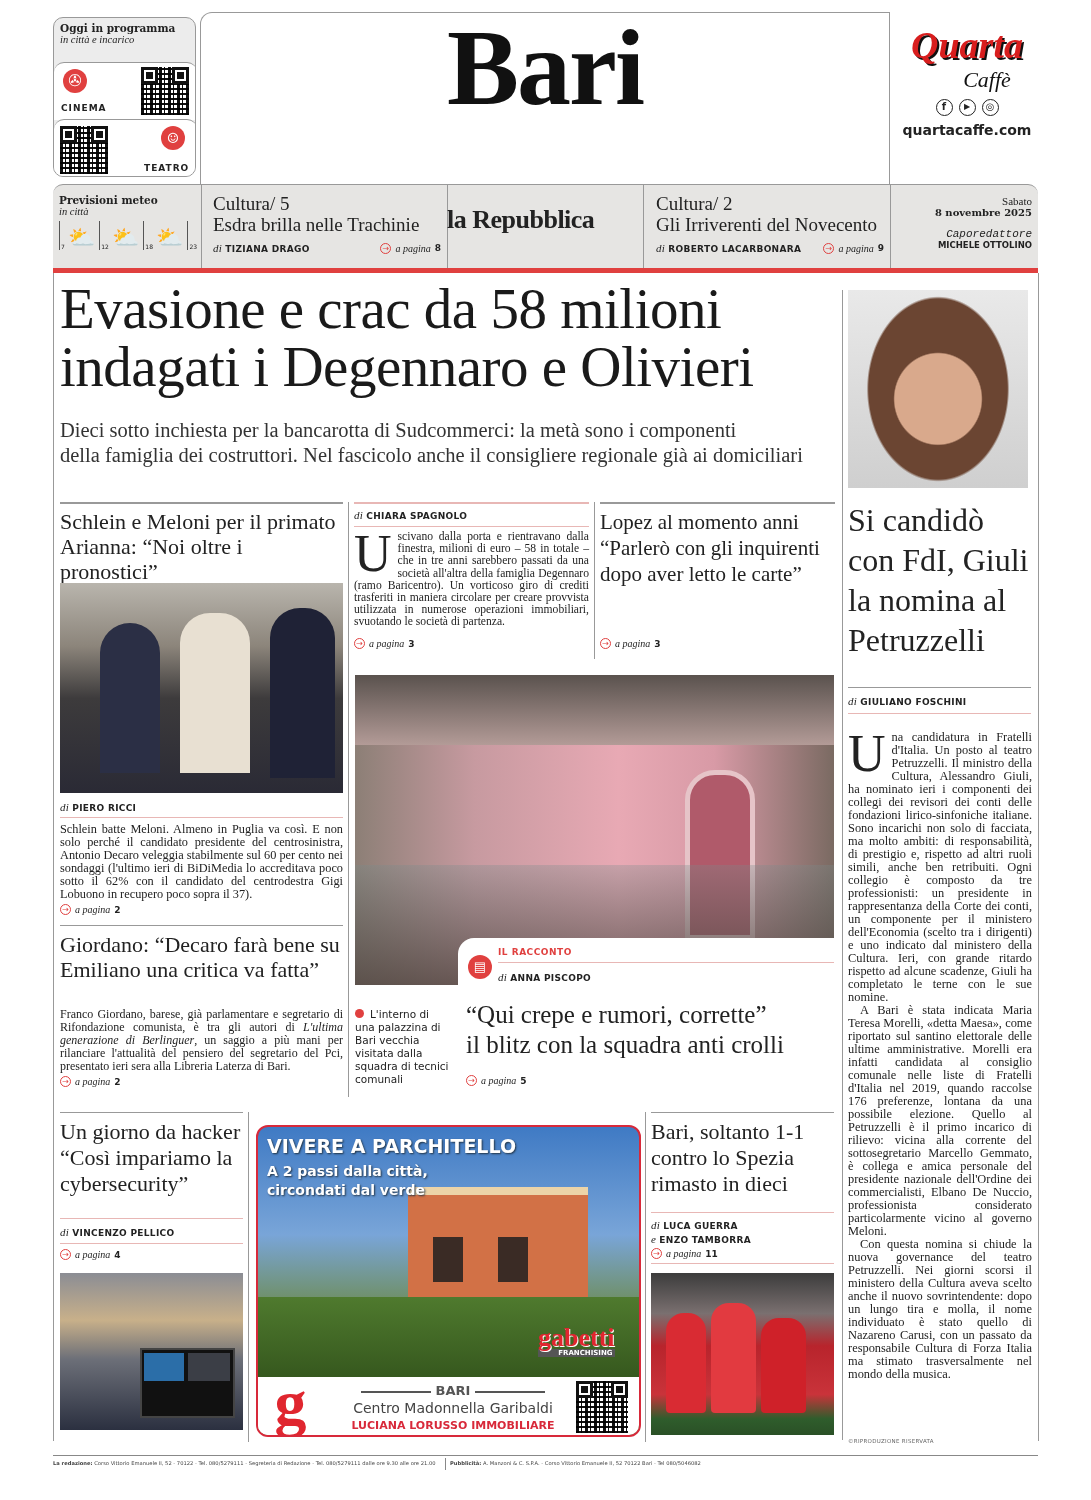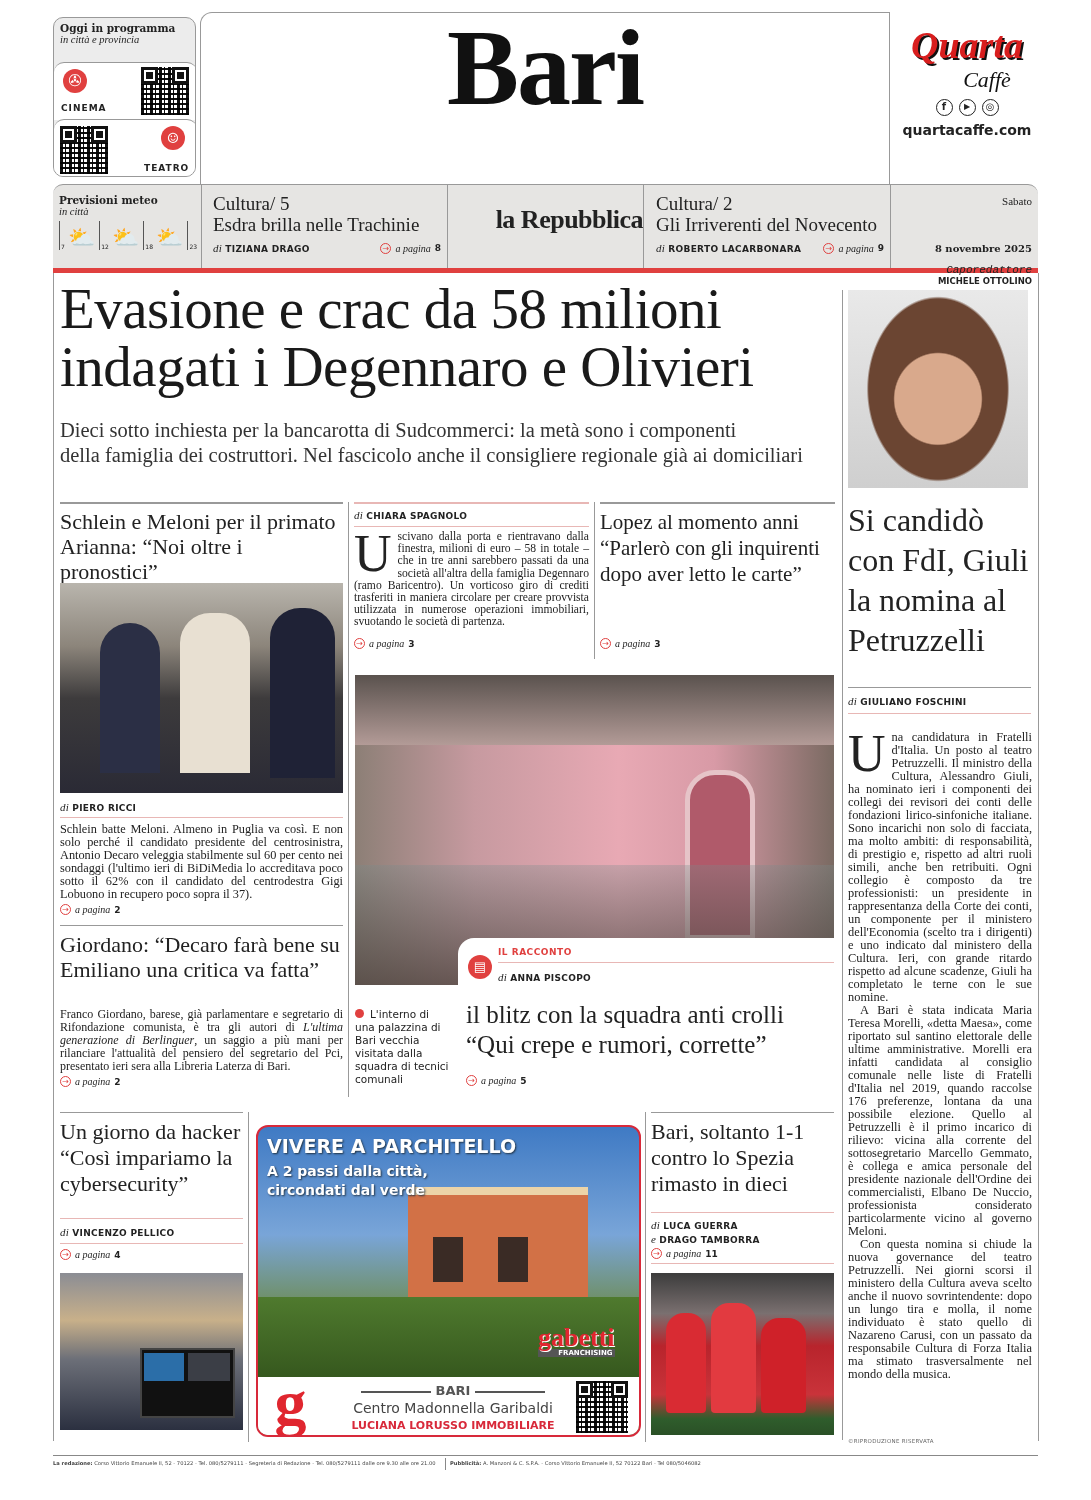--- a/index.html
+++ b/index.html
@@ -26,21 +26,21 @@
   .qr::before { left: 0; top: 0; }
   .qr::after { right: 0; top: 0; }
   .photo { overflow: hidden; }
 </style>
 </head>
 <body>
 
 <div class="abs" style="left:53px;top:17px;width:143px;height:160px;border:1px solid #999;border-radius:10px;background:#ececec;overflow:hidden;">
   <div class="abs" style="left:6px;top:4px;">
     <div style="font-family:'DejaVu Serif',serif;font-weight:bold;font-size:10.5px;">Oggi in programma</div>
-    <div style="font-family:'Liberation Serif',serif;font-style:italic;font-size:10.5px;">in città e provincia</div>
+    <div style="font-family:'Liberation Serif',serif;font-style:italic;font-size:10.5px;">in città e incarico</div>
   </div>
   <div class="abs" style="left:0;top:44px;width:143px;height:58px;background:#fff;border-top:1px solid #999;border-radius:10px 10px 0 0;">
     <div class="abs" style="left:9px;top:6px;width:24px;height:24px;border-radius:50%;background:#e0403f;color:#fff;text-align:center;font-size:16px;line-height:24px;">✇</div>
     <div class="abs sans" style="left:7px;top:40px;font-weight:bold;font-size:9px;letter-spacing:1px;">CINEMA</div>
     <div class="abs qr" style="left:87px;top:4px;width:48px;height:48px;"></div>
   </div>
   <div class="abs" style="left:0;top:101px;width:143px;height:59px;background:#fff;border-top:1px solid #999;border-radius:10px 10px 0 0;">
     <div class="abs qr" style="left:6px;top:6px;width:48px;height:48px;"></div>
     <div class="abs" style="left:107px;top:6px;width:24px;height:24px;border-radius:50%;background:#e0403f;color:#fff;text-align:center;font-size:14px;line-height:24px;">☺</div>
     <div class="abs sans" style="left:90px;top:43px;font-weight:bold;font-size:9px;letter-spacing:1px;">TEATRO</div>
@@ -88,40 +88,40 @@
     <span class="byline"><i>di</i> <b>TIZIANA DRAGO</b></span>
     <span class="pageref">
         <span class="arrow">→</span>
         <i>a pagina</i>
         <b>8</b>
       </span>
   </div>
 </div>
 <div class="abs" style="left:447px;top:185px;height:83px;border-left:1px solid #999;"></div>
 
-<div class="abs" style="left:447px;top:205px;width:196px;text-align:right;font-family:'Liberation Serif',serif;font-weight:bold;font-size:26px;letter-spacing:-0.5px;">la Repubblica</div>
+<div class="abs" style="left:447px;top:205px;width:196px;text-align:left;font-family:'Liberation Serif',serif;font-weight:bold;font-size:26px;letter-spacing:-0.5px;">la Repubblica</div>
 <div class="abs" style="left:643px;top:185px;height:83px;border-left:1px solid #999;"></div>
 
 <div class="abs" style="left:656px;top:193px;width:228px;">
   <div class="hd" style="font-size:19px;line-height:21px;">Cultura/ 2</div>
   <div class="hd" style="font-size:19px;line-height:21px;">Gli Irriverenti del Novecento</div>
   <div style="display:flex;justify-content:space-between;margin-top:7px;">
     <span class="byline"><i>di</i> <b>ROBERTO LACARBONARA</b></span>
     <span class="pageref">
         <span class="arrow">→</span>
         <i>a pagina</i>
         <b>9</b>
       </span>
   </div>
 </div>
 <div class="abs" style="left:890px;top:185px;height:83px;border-left:1px solid #999;"></div>
 
 <div class="abs" style="left:895px;top:195px;width:137px;text-align:right;">
   <div style="font-family:'Liberation Serif',serif;font-size:11px;">Sabato</div>
-  <div style="font-weight:bold;font-size:10px;margin-top:36px;">8 novembre 2025</div>
+  <div style="font-weight:bold;font-size:10px;">8 novembre 2025</div>
   <div style="font-family:Liberation Mono, monospace;font-style:italic;font-size:11px;margin-top:10px;">Caporedattore</div>
   <div class="sans" style="font-weight:bold;font-size:8.5px;">MICHELE OTTOLINO</div>
 </div>
 
 <div class="abs" style="left:53px;top:273px;height:1168px;border-left:1px solid #999;"></div>
 <div class="abs" style="left:1038px;top:273px;height:1168px;border-left:1px solid #999;"></div>
 
 <div class="abs" style="left:60px;top:280px;width:780px;">
   <div class="hd" style="font-size:57px;line-height:58px;letter-spacing:-0.5px;color:#1a1a1a;">Evasione e crac da 58 milioni</div>
   <div class="hd" style="font-size:57px;line-height:58px;letter-spacing:-0.5px;color:#1a1a1a;">indagati i Degennaro e Olivieri</div>
@@ -186,22 +186,22 @@
   <div class="abs" style="left:0;top:190px;width:479px;height:120px;background:linear-gradient(180deg,rgba(120,140,140,.3),rgba(80,70,65,.8));"></div>
 </div>
 <div class="abs" style="left:458px;top:938px;width:376px;height:50px;background:#fff;border-radius:16px 0 0 0;"></div>
 <div class="abs" style="left:468px;top:955px;width:24px;height:24px;border-radius:50%;background:#e0403f;color:#fff;font-size:13px;text-align:center;line-height:24px;font-family:'DejaVu Sans',sans-serif;">▤</div>
 <div class="abs sans" style="left:498px;top:947px;font-weight:bold;font-size:9px;letter-spacing:.5px;color:#e0403f;">IL RACCONTO</div>
 <div class="abs rule-pink" style="left:498px;top:962px;width:336px;"></div>
 <div class="abs byline" style="left:498px;top:971px;"><i>di</i> <b>ANNA PISCOPO</b></div>
 
 <div class="abs" style="left:355px;top:1008px;width:95px;font-family:'DejaVu Sans',sans-serif;font-size:10.5px;line-height:13px;"><span style="display:inline-block;width:9px;height:9px;border-radius:50%;background:#e0403f;margin-right:6px;"></span><span>L'interno di una palazzina di Bari vecchia visitata dalla squadra di tecnici comunali</span></div>
 <div class="abs hd" style="left:466px;top:1000px;width:370px;font-size:25px;line-height:30px;">
+  <div>“Qui crepe e rumori, corrette”</div>
   <div>il blitz con la squadra anti crolli</div>
-  <div>“Qui crepe e rumori, corrette”</div>
 </div>
 <div class="abs pageref" style="left:466px;top:1075px;">
     <span class="arrow">→</span>
     <i>a pagina</i>
     <b>5</b>
   </div>
 
 <div class="abs" style="left:842px;top:290px;height:1150px;border-left:1px solid #999;"></div>
 <div class="abs hd" style="left:848px;top:500px;width:185px;font-size:32px;line-height:40px;">Si candidò con FdI, Giuli la nomina al Petruzzelli</div>
 <div class="abs rule-grey" style="left:848px;top:687px;width:183px;border-top-width:1px;"></div>
@@ -254,21 +254,21 @@
   <div class="abs qr" style="left:318px;top:254px;width:52px;height:52px;"></div>
 </div>
 
 <div class="abs" style="left:645px;top:1112px;height:330px;border-left:1px solid #999;"></div>
 
 <div class="abs rule-grey" style="left:651px;top:1112px;width:183px;border-top-width:1px;"></div>
 <div class="abs hd" style="left:651px;top:1119px;width:170px;font-size:22px;line-height:26px;">Bari, soltanto 1-1 contro lo Spezia rimasto in dieci</div>
 <div class="abs rule-pink" style="left:651px;top:1212px;width:183px;"></div>
 <div class="abs byline" style="left:651px;top:1219px;line-height:13px;">
   <div><i>di</i> <b>LUCA GUERRA</b></div>
-  <div><i>e</i> <b>DRAGO TAMBORRA</b></div>
+  <div><i>e</i> <b>ENZO TAMBORRA</b></div>
 </div>
 <div class="abs pageref" style="left:651px;top:1248px;">
     <span class="arrow">→</span>
     <i>a pagina</i>
     <b>11</b>
   </div>
 <div class="abs rule-pink" style="left:651px;top:1263px;width:183px;"></div>
 <div class="abs photo" style="left:651px;top:1273px;width:183px;height:162px;background:linear-gradient(180deg,#3c3c3c 0%,#7a7070 25%,#b8242c 45%,#c9333a 75%,#2f5d2c 90%,#2a5026 100%);">
   <div class="abs" style="left:15px;top:40px;width:40px;height:100px;background:#d92b33;border-radius:18px 18px 4px 4px;"></div>
   <div class="abs" style="left:60px;top:30px;width:45px;height:110px;background:#e23a40;border-radius:18px 18px 4px 4px;"></div>

